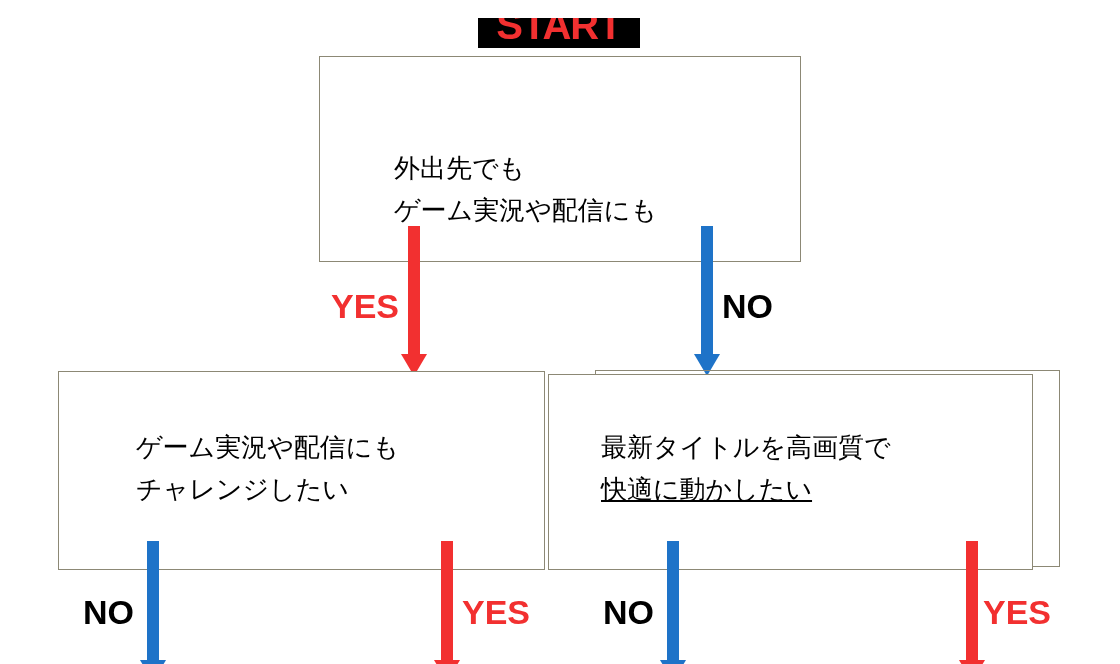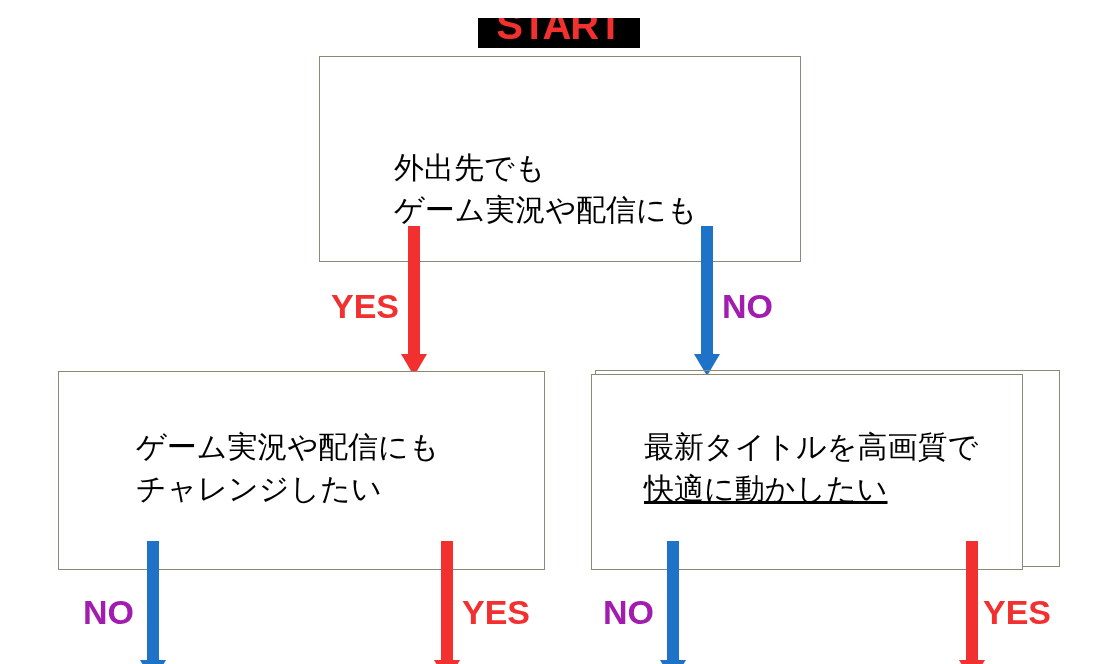--- a/index.html
+++ b/index.html
@@ -46,21 +46,21 @@
 
   
   .node-box {
     position: absolute;
     box-sizing: border-box;
     border: 1px solid #8C8875;
     background: #ffffff;
   }
   .node-text {
     position: absolute;
-    font-size: 30px;
+    font-size: 26px;
     line-height: 42px;
     color: #000000;
     font-family: "DejaVu Sans", "Liberation Sans", sans-serif;
     font-weight: 500;
     white-space: pre;
   }
 
   
   .ghost-frame {
     position: absolute;
@@ -97,21 +97,21 @@
   .branch-label {
     position: absolute;
     font-size: 34px;
     font-weight: bold;
     line-height: 34px;
     letter-spacing: 0px;
     white-space: nowrap;
     font-family: "Liberation Sans", "DejaVu Sans", sans-serif;
   }
   .branch-label.yes { color: #F23030; }
-  .branch-label.no  { color: #a21caf; }
+  .branch-label.no  { color: #000000; }
 </style>
 </head>
 <body>
 
 <div id="canvas">
 
   <div class="start-banner">
     <div class="start-text">START</div>
   </div>
 
@@ -131,21 +131,21 @@
     <div class="head" style="top:128px;"></div>
   </div>
   <div class="branch-label no" style="left:722px; top:271px;">NO</div>
 
   <div class="node-box" style="left:58px; top:353px; width:487px; height:199px;">
     <div class="node-text" style="left:77px; top:54px;">ゲーム実況や配信にも</div>
     <div class="node-text" style="left:77px; top:96px;">チャレンジしたい</div>
   </div>
 
   <div class="ghost-frame" style="left:595px; top:352px; width:465px; height:197px;"></div>
-  <div class="node-box" style="left:591px; top:356px; width:432px; height:196px;">
+  <div class="node-box" style="left:548px; top:356px; width:485px; height:196px;">
     <div class="node-text" style="left:52px; top:51px;">最新タイトルを高画質で</div>
     <div class="node-text" style="left:52px; top:93px;text-decoration:underline;">快適に動かしたい</div>
   </div>
 
   <div class="arrow blue" style="left:147px; top:523px; width:12px; height:141px;">
     <div class="shaft" style="height:119px;"></div>
     <div class="head" style="top:119px;"></div>
   </div>
   <div class="branch-label no" style="left:83px; top:577px;">NO</div>
 

